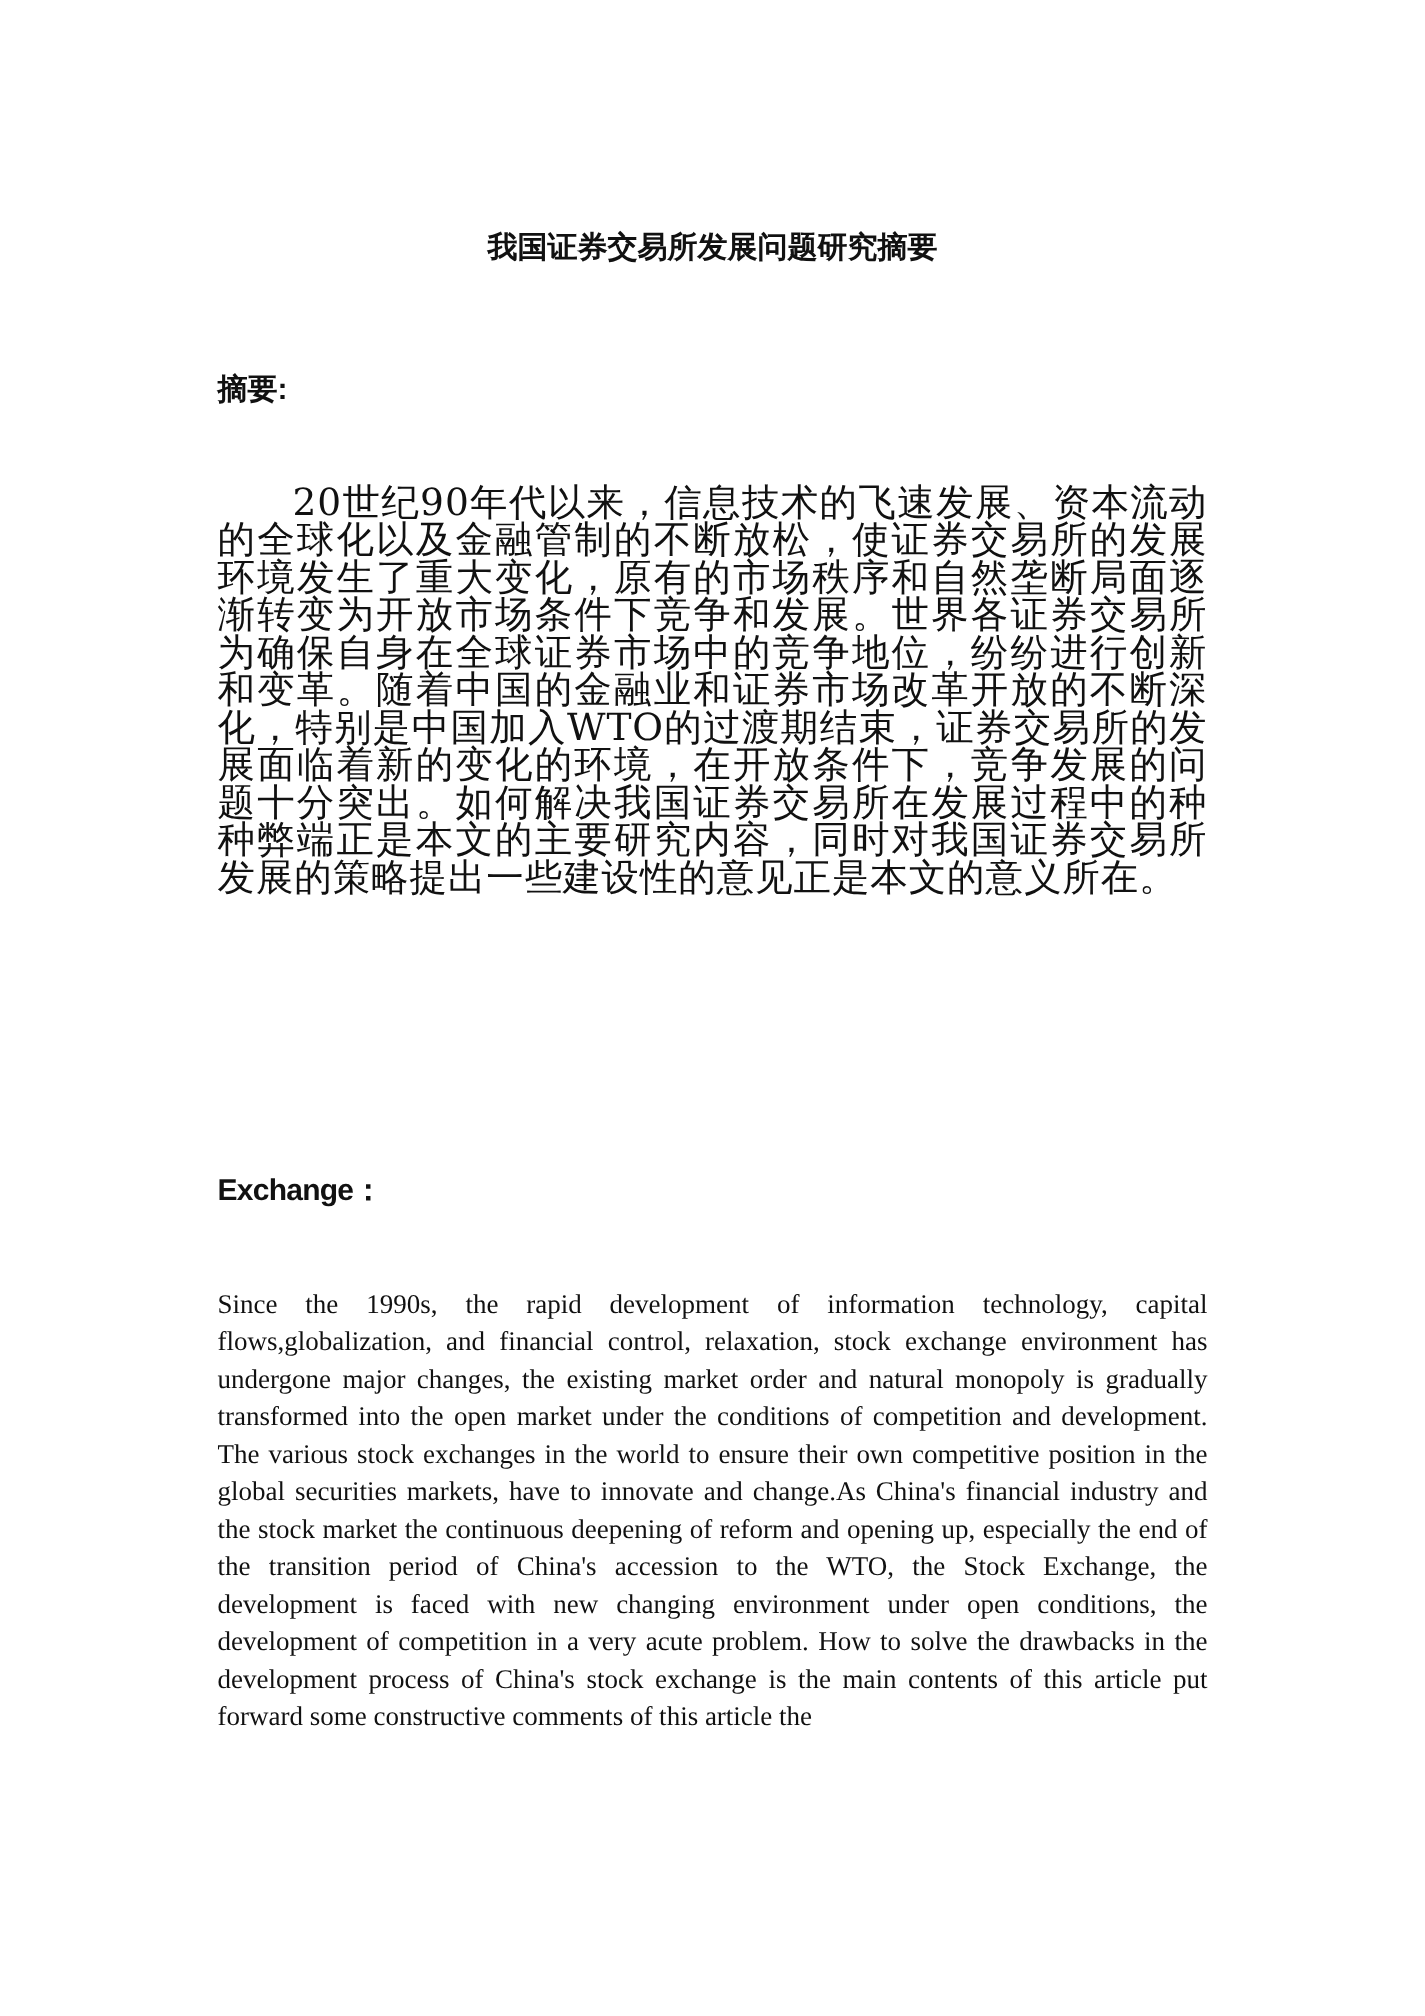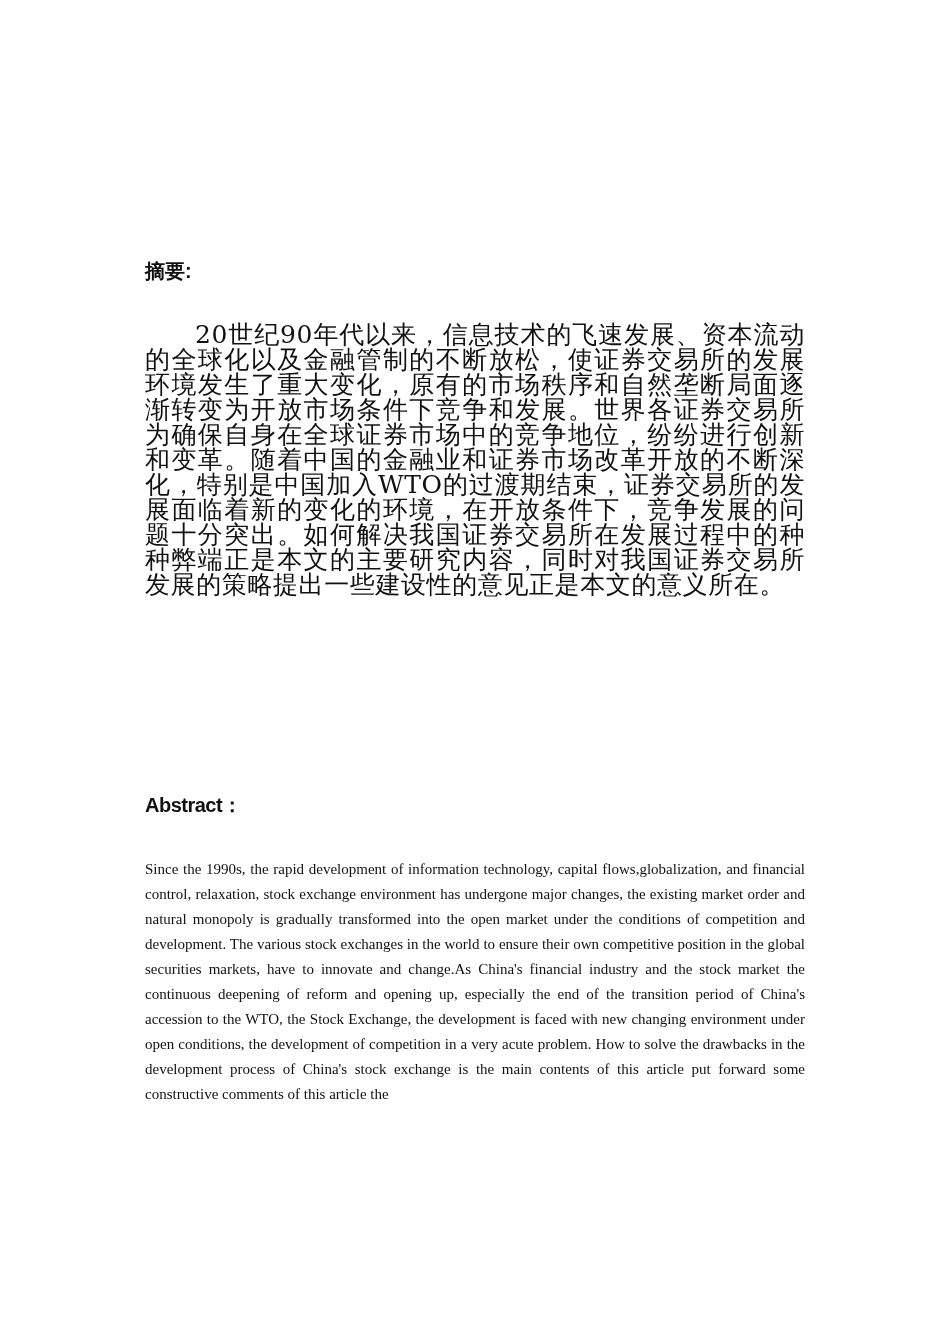--- a/index.html
+++ b/index.html
@@ -4,47 +4,48 @@
 <style>
   html, body { margin: 0; padding: 0; background: #ffffff; }
   body { width: 950px; height: 1344px; position: relative; overflow: hidden; color: #111; }
   .page { position: absolute; left: 0; top: 0; width: 950px; height: 1344px; background: #fff; }
   .title {
     position: absolute; left: 0; top: 150px; width: 950px; text-align: center;
     font-family: "DejaVu Sans", sans-serif; font-size: 20px; font-weight: bold; line-height: 28px;
   }
   .heading {
     position: absolute; left: 145px;
-    font-family: "Liberation Sans", sans-serif; font-size: 20px; font-weight: bold; margin-top: 12px;
+    font-family: "Liberation Sans", sans-serif; font-size: 20px; font-weight: bold;
   }
   .h-zh { top: 246px; }
   .h-en { top: 780px; letter-spacing: -0.5px; }
   .zh-body {
     position: absolute; left: 145px; top: 322px; width: 660px;
     font-family: "DejaVu Serif", serif; font-size: 25px; line-height: 25px;
     text-align: justify; text-indent: 2em; letter-spacing: 0.6px;
   }
   .keywords {
     position: absolute; left: 145px; top: 634px; width: 660px;
     font-size: 19px; line-height: 26px;
   }
   .kw-label { font-family: "DejaVu Sans", sans-serif; font-weight: bold; }
   .kw-value { font-family: "DejaVu Serif", serif; }
   .en-body {
     position: absolute; left: 145px; top: 857px; width: 660px;
-    font-family: "Liberation Serif", serif; font-size: 15px; line-height: 25px;
+    font-family: "Liberation Serif", serif; font-size: 18px; line-height: 25px;
     text-align: justify;
   }
 </style>
 </head>
 <body>
 
 <div class="page">
+  <div class="title">我国证券交易所发展问题研究摘要</div>
 
   <div class="heading h-zh">摘要:</div>
 
   <div class="zh-body">20世纪90年代以来，信息技术的飞速发展、资本流动的全球化以及金融管制的不断放松，使证券交易所的发展环境发生了重大变化，原有的市场秩序和自然垄断局面逐渐转变为开放市场条件下竞争和发展。世界各证券交易所为确保自身在全球证券市场中的竞争地位，纷纷进行创新和变革。随着中国的金融业和证券市场改革开放的不断深化，特别是中国加入WTO的过渡期结束，证券交易所的发展面临着新的变化的环境，在开放条件下，竞争发展的问题十分突出。如何解决我国证券交易所在发展过程中的种种弊端正是本文的主要研究内容，同时对我国证券交易所发展的策略提出一些建设性的意见正是本文的意义所在。</div>
 
 
-  <div class="heading h-en">Abstract：</div>
+  <div class="heading h-en">Exchange：</div>
 
   <div class="en-body">Since the 1990s, the rapid development of information technology, capital flows,globalization, and financial control, relaxation, stock exchange environment has undergone major changes, the existing market order and natural monopoly is gradually transformed into the open market under the conditions of competition and development. The various stock exchanges in the world to ensure their own competitive position in the global securities markets, have to innovate and change.As China's financial industry and the stock market the continuous deepening of reform and opening up, especially the end of the transition period of China's accession to the WTO, the Stock Exchange, the development is faced with new changing environment under open conditions, the development of competition in a very acute problem. How to solve the drawbacks in the development process of China's stock exchange is the main contents of this article put forward some constructive comments of this article the</div>
 </div>
 
 </body></html>

